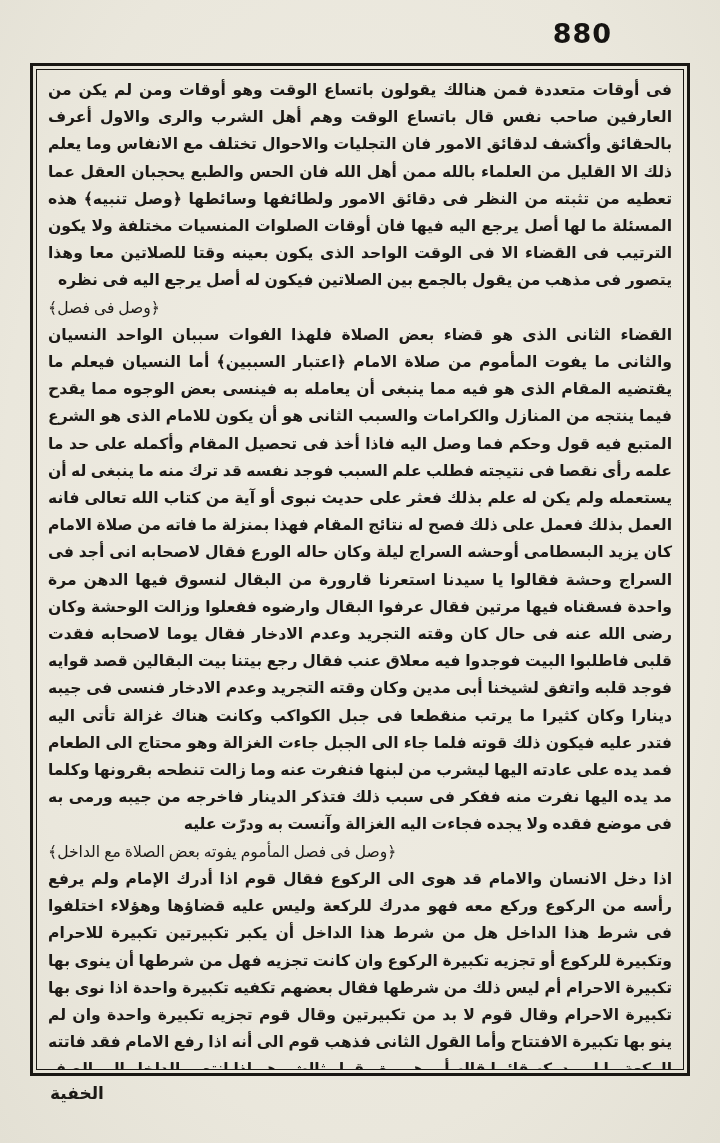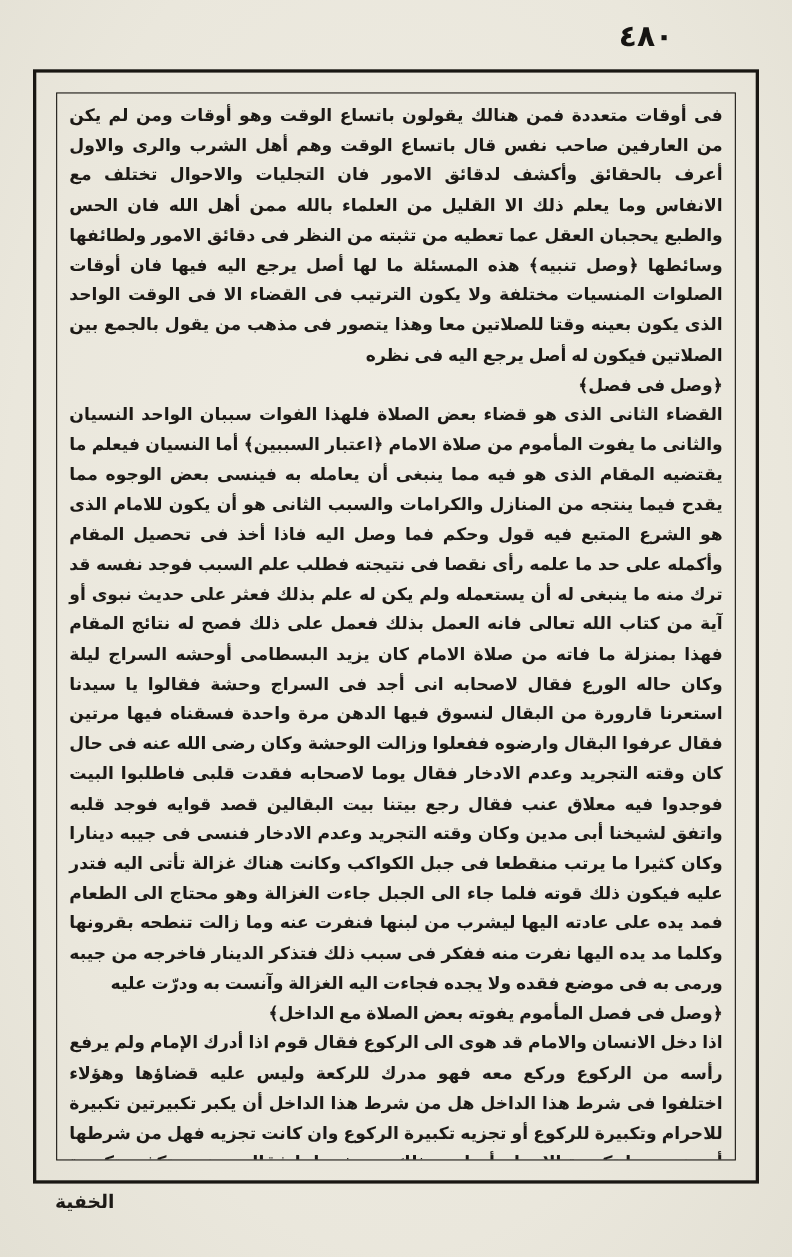--- a/index.html
+++ b/index.html
@@ -27,21 +27,21 @@
     color: #161412;
   }
   .frame-outer {
     position: absolute;
     top: 63px;
     left: 30px;
     width: 660px;
     height: 1013px;
     border: 3px solid #191713;
     box-sizing: border-box;
-    padding: 18px;
+    padding: 3px;
   }
   .frame-inner {
     width: 100%;
     height: 100%;
     border: 1.5px solid #191713;
     box-sizing: border-box;
     padding: 7px 11px 4px 11px;
     overflow: hidden;
   }
   .body-text {
@@ -51,36 +51,36 @@
     text-align: justify;
     color: #1d1a16;
     word-spacing: -1px;
   }
   .para {
     margin: 0;
     text-align: justify;
   }
   .section-heading {
     margin: 0;
-    text-align: right;
-    font-weight: 700;
+    text-align: left;
+    font-weight: 400;
   }
   .catchword {
     position: absolute;
     top: 1083px;
     left: 50px;
     font-size: 17px;
     font-weight: 700;
     color: #1d1a16;
   }
 </style>
 </head>
 <body>
 
-<div class="page-number">٤٨٠</div>
+<div class="page-number">880</div>
 
 <div class="frame-outer">
   <div class="frame-inner">
     <div class="body-text">
 
       <p class="para">فى أوقات متعددة فمن هنالك يقولون باتساع الوقت وهو أوقات ومن لم يكن من العارفين صاحب نفس قال باتساع الوقت وهم أهل الشرب والرى والاول أعرف بالحقائق وأكشف لدقائق الامور فان التجليات والاحوال تختلف مع الانفاس وما يعلم ذلك الا القليل من العلماء بالله ممن أهل الله فان الحس والطبع يحجبان العقل عما تعطيه من تثبته من النظر فى دقائق الامور ولطائفها وسائطها ﴿وصل تنبيه﴾ هذه المسئلة ما لها أصل يرجع اليه فيها فان أوقات الصلوات المنسيات مختلفة ولا يكون الترتيب فى القضاء الا فى الوقت الواحد الذى يكون بعينه وقتا للصلاتين معا وهذا يتصور فى مذهب من يقول بالجمع بين الصلاتين فيكون له أصل يرجع اليه فى نظره</p>
 
       <p class="section-heading">﴿وصل فى فصل﴾</p>
 
       <p class="para">القضاء الثانى الذى هو قضاء بعض الصلاة فلهذا الفوات سببان الواحد النسيان والثانى ما يفوت المأموم من صلاة الامام ﴿اعتبار السببين﴾ أما النسيان فيعلم ما يقتضيه المقام الذى هو فيه مما ينبغى أن يعامله به فينسى بعض الوجوه مما يقدح فيما ينتجه من المنازل والكرامات والسبب الثانى هو أن يكون للامام الذى هو الشرع المتبع فيه قول وحكم فما وصل اليه فاذا أخذ فى تحصيل المقام وأكمله على حد ما علمه رأى نقصا فى نتيجته فطلب علم السبب فوجد نفسه قد ترك منه ما ينبغى له أن يستعمله ولم يكن له علم بذلك فعثر على حديث نبوى أو آية من كتاب الله تعالى فانه العمل بذلك فعمل على ذلك فصح له نتائج المقام فهذا بمنزلة ما فاته من صلاة الامام كان يزيد البسطامى أوحشه السراج ليلة وكان حاله الورع فقال لاصحابه انى أجد فى السراج وحشة فقالوا يا سيدنا استعرنا قارورة من البقال لنسوق فيها الدهن مرة واحدة فسقناه فيها مرتين فقال عرفوا البقال وارضوه ففعلوا وزالت الوحشة وكان رضى الله عنه فى حال كان وقته التجريد وعدم الادخار فقال يوما لاصحابه فقدت قلبى فاطلبوا البيت فوجدوا فيه معلاق عنب فقال رجع بيتنا بيت البقالين قصد قوايه فوجد قلبه واتفق لشيخنا أبى مدين وكان وقته التجريد وعدم الادخار فنسى فى جيبه دينارا وكان كثيرا ما يرتب منقطعا فى جبل الكواكب وكانت هناك غزالة تأتى اليه فتدر عليه فيكون ذلك قوته فلما جاء الى الجبل جاءت الغزالة وهو محتاج الى الطعام فمد يده على عادته اليها ليشرب من لبنها فنفرت عنه وما زالت تنطحه بقرونها وكلما مد يده اليها نفرت منه ففكر فى سبب ذلك فتذكر الدينار فاخرجه من جيبه ورمى به فى موضع فقده ولا يجده فجاءت اليه الغزالة وآنست به ودرّت عليه</p>

